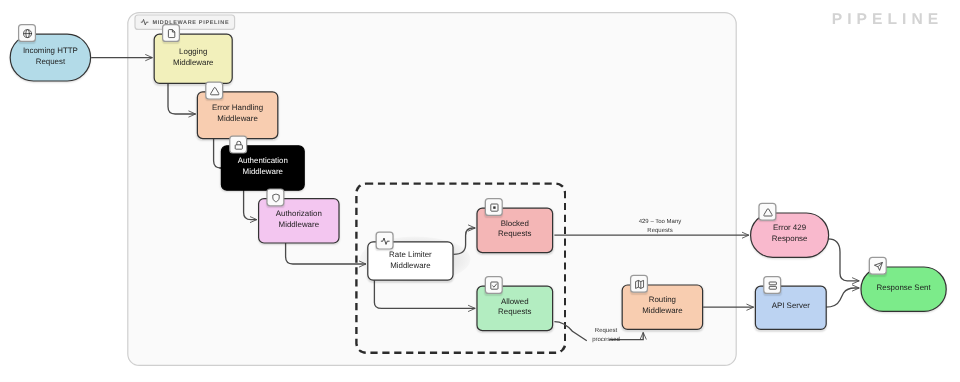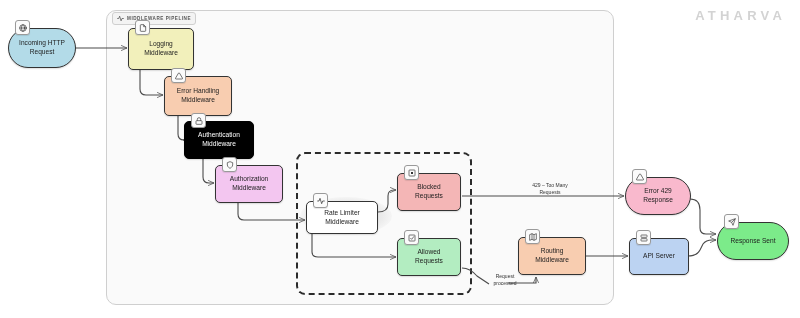--- a/index.html
+++ b/index.html
@@ -136,21 +136,21 @@
     width: 800px; height: 318px;
     pointer-events: none;
   }
   svg#wires path { fill: none; stroke: #4a4a4a; stroke-width: 1.1px; }
 </style>
 </head>
 <body>
 
 <div id="canvas">
 
-  <div id="watermark">ATHARVA</div>
+  <div id="watermark">PIPELINE</div>
 
   <div id="group-pipeline"></div>
   <div id="group-pipeline-label">
     <span>
       <svg width="7" height="7" viewBox="0 0 24 24" fill="none" stroke="#555" stroke-width="2.6" stroke-linecap="round" stroke-linejoin="round">
           <polyline points="2 12 6 12 9 4 14 20 17 12 22 12"></polyline>
         </svg>
     </span>
     <span>MIDDLEWARE PIPELINE</span>
   </div>

